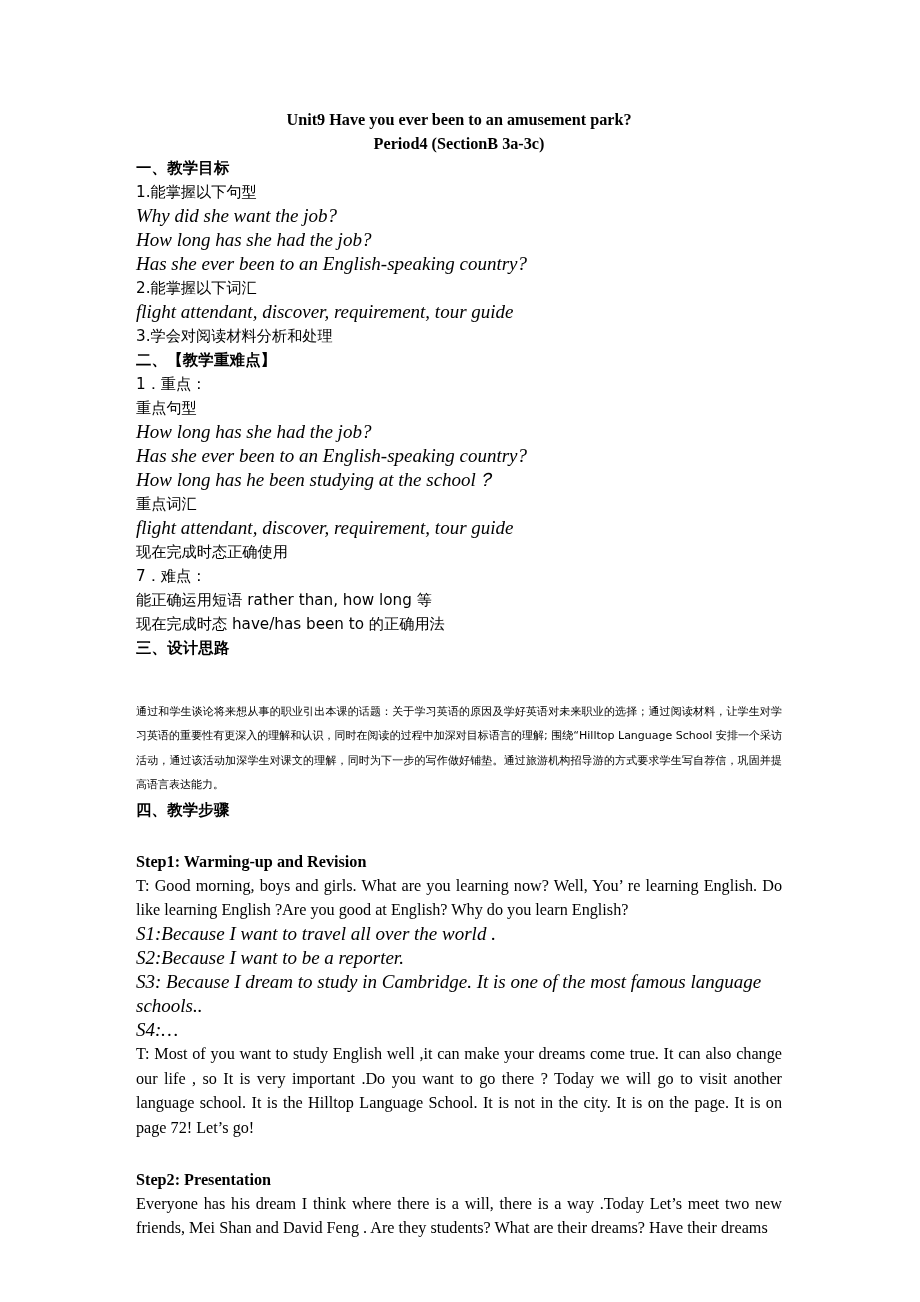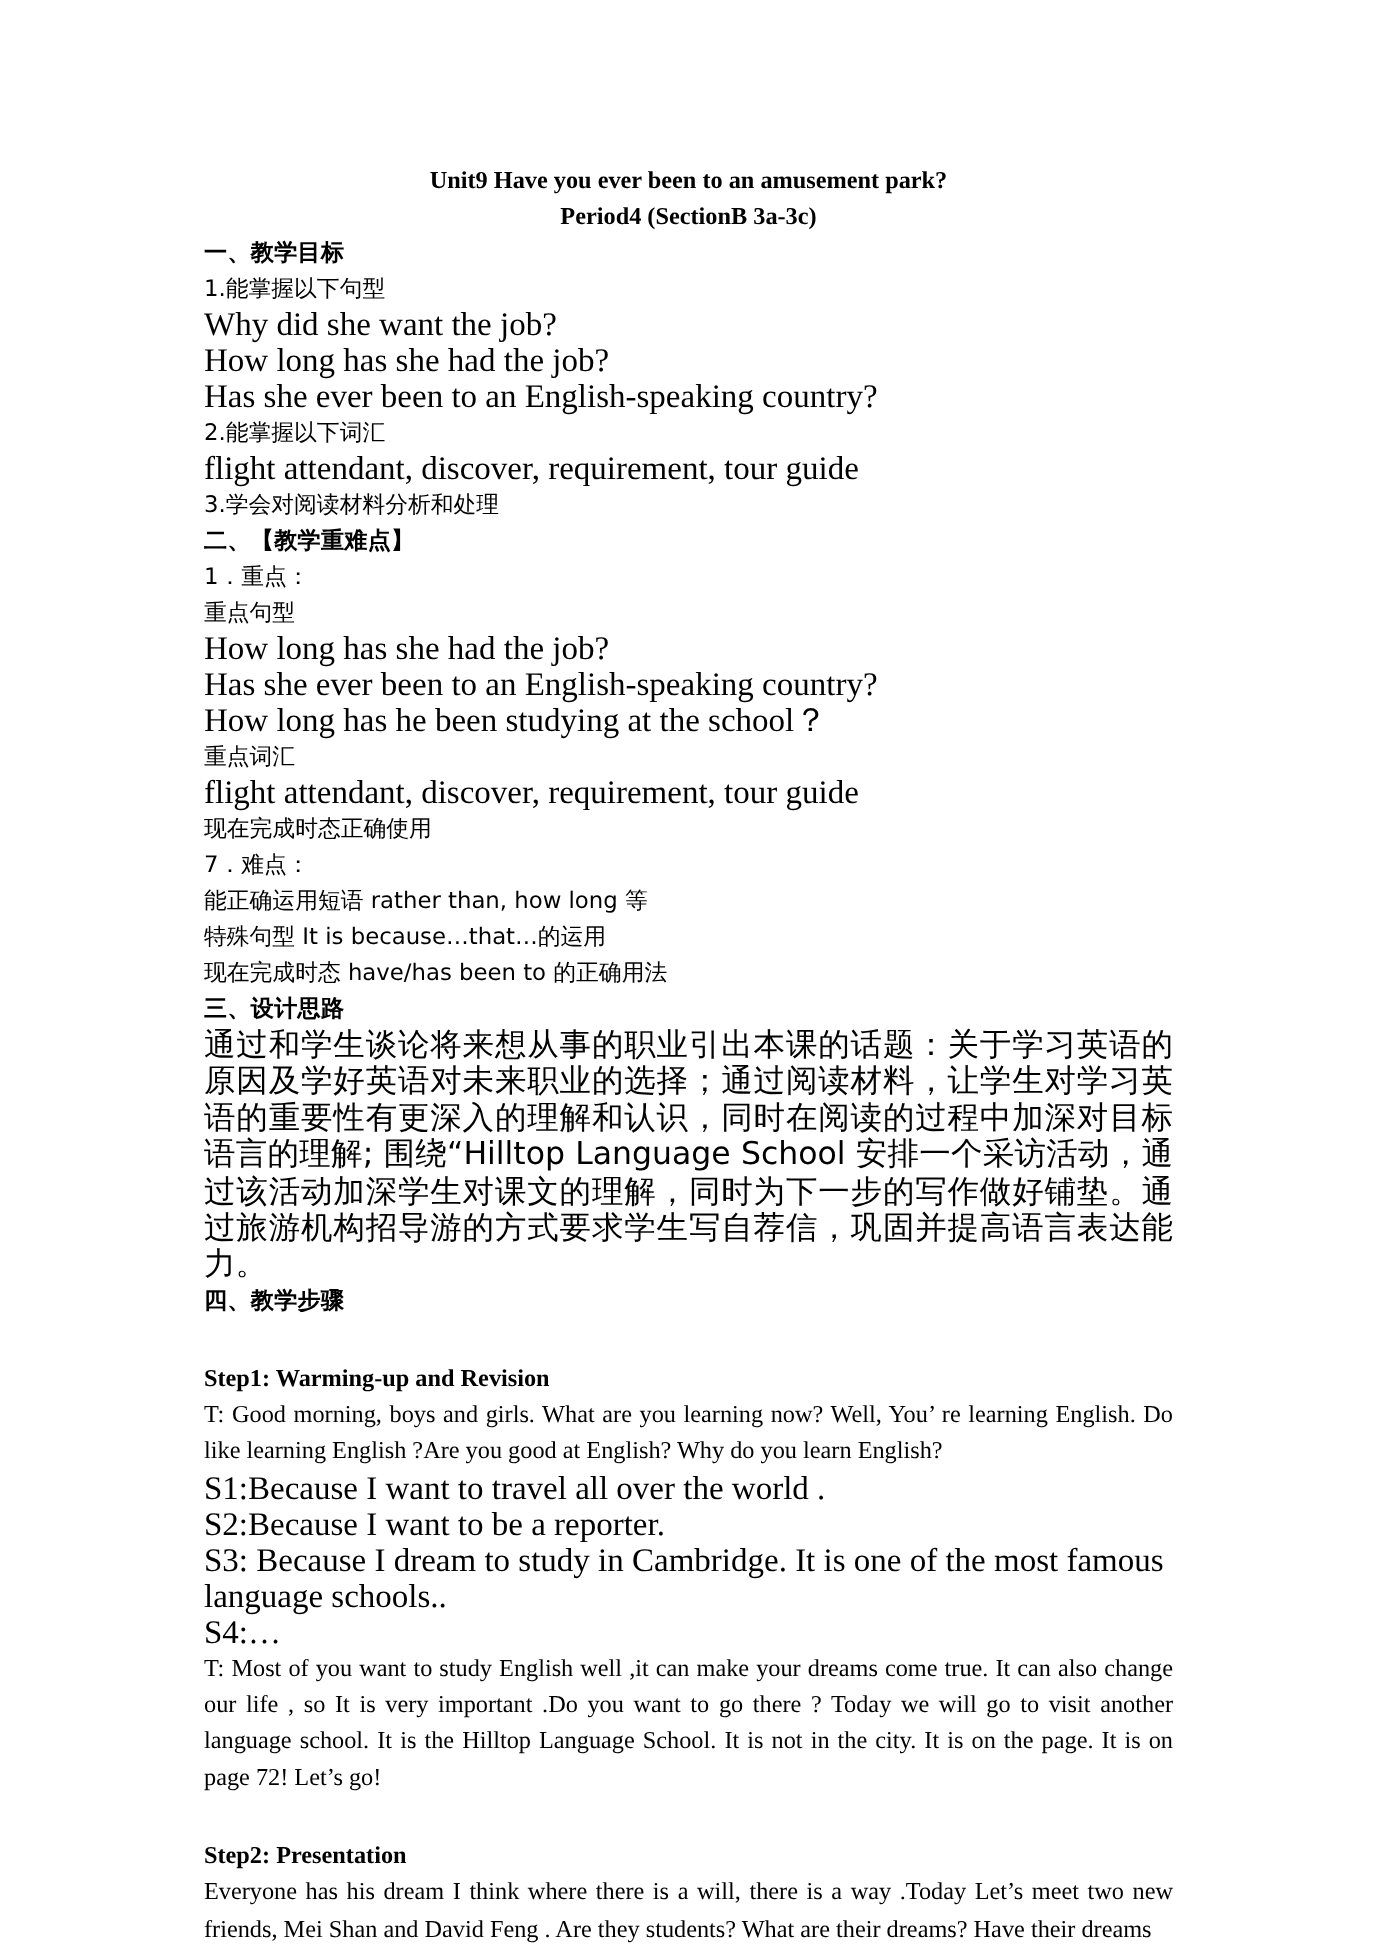--- a/index.html
+++ b/index.html
@@ -23,24 +23,25 @@
   }
   #content {
     position: absolute;
     left: 136px;
     top: 108px;
     width: 646px;
   }
 
   
   .line {
-    font-size: 22px;
+    font-size: 19px;
     line-height: 24px;
     white-space: pre-wrap;
     word-wrap: break-word;
+    font-style: italic;
   }
   .title {
     text-align: center;
     font-weight: bold;
     font-size: 16.2px;
     line-height: 24px;
   }
   .heading-cn {
     font-family: "DejaVu Sans", "Liberation Sans", sans-serif;
     font-weight: bold;
@@ -61,24 +62,25 @@
   }
   .para {
     font-size: 16.2px;
     line-height: 24.4px;
     text-align: justify;
     text-justify: inter-word;
     word-wrap: break-word;
   }
   .para-cn {
     font-family: "DejaVu Sans", "Liberation Sans", sans-serif;
-    font-size: 21px;
+    font-size: 11px;
     line-height: 24.4px;
     text-align: justify;
     word-wrap: break-word;
+    margin-top: 40px;
   }
 </style>
 </head>
 <body>
 
 <div id="page">
   <div id="content">
 
     <div class="title">Unit9 Have you ever been to an amusement park?</div>
     <div class="title">Period4 (SectionB 3a-3c)</div>
@@ -96,21 +98,20 @@
     <div class="cn">1．重点：</div>
     <div class="cn">重点句型</div>
     <div class="line">How long has she had the job?</div>
     <div class="line">Has she ever been to an English-speaking country?</div>
     <div class="line">How long has he been studying at the school？</div>
     <div class="cn">重点词汇</div>
     <div class="line">flight attendant, discover, requirement, tour guide</div>
     <div class="cn">现在完成时态正确使用</div>
     <div class="cn">7．难点：</div>
     <div class="cn">能正确运用短语 rather than, how long  等</div>
-    <div class="cn">特殊句型 It is because…that…的运用</div>
     <div class="cn">现在完成时态 have/has been to  的正确用法</div>
 
     <div class="heading-cn">三、设计思路</div>
     <div class="para-cn">通过和学生谈论将来想从事的职业引出本课的话题：关于学习英语的原因及学好英语对未来职业的选择；通过阅读材料，让学生对学习英语的重要性有更深入的理解和认识，同时在阅读的过程中加深对目标语言的理解; 围绕“Hilltop Language School 安排一个采访活动，通过该活动加深学生对课文的理解，同时为下一步的写作做好铺垫。通过旅游机构招导游的方式要求学生写自荐信，巩固并提高语言表达能力。</div>
 
     <div class="heading-cn">四、教学步骤</div>
 
     <div class="heading-en">Step1: Warming-up and Revision</div>
     <div class="para">T: Good morning, boys and girls. What are you learning now? Well, You’ re learning English. Do like learning English ?Are you good at English? Why do you learn English?</div>
     <div class="line">S1:Because I want to travel all over the world .</div>

